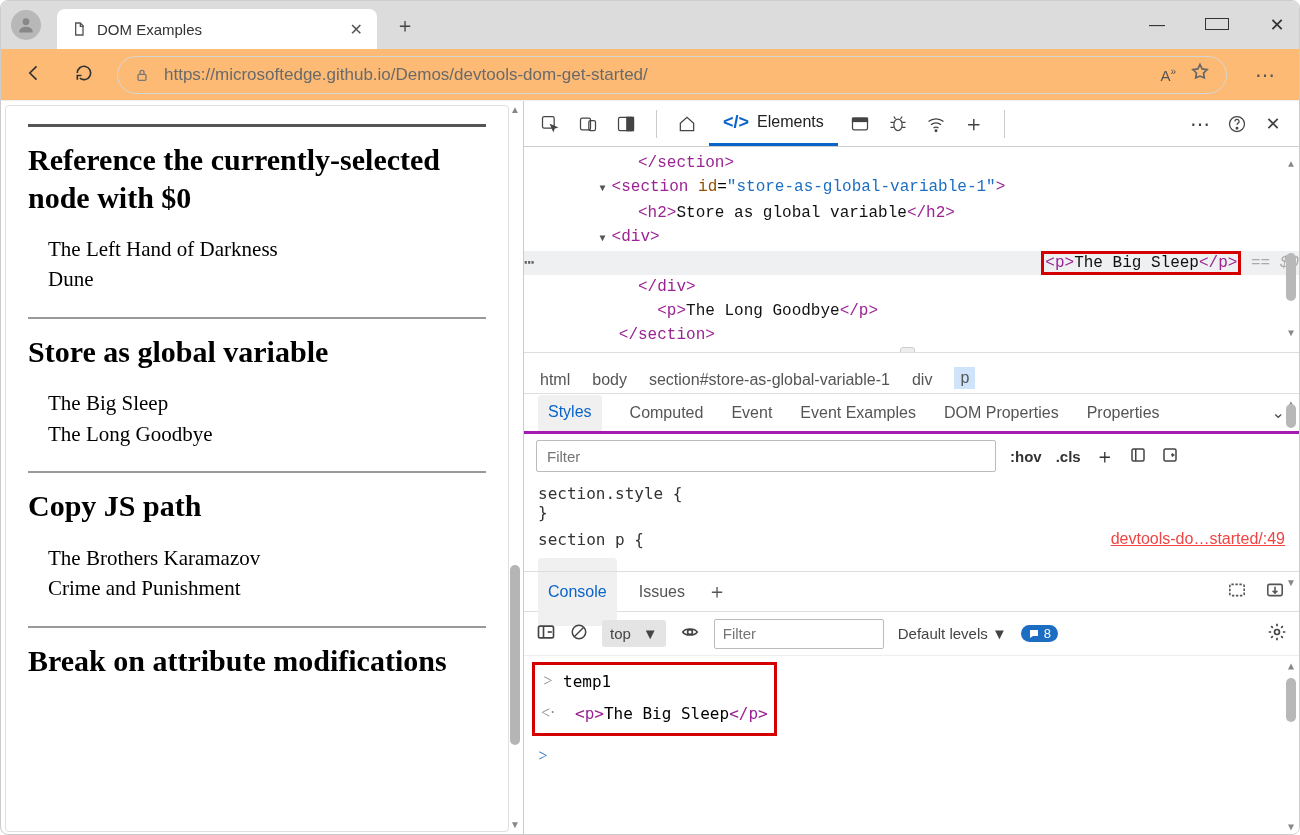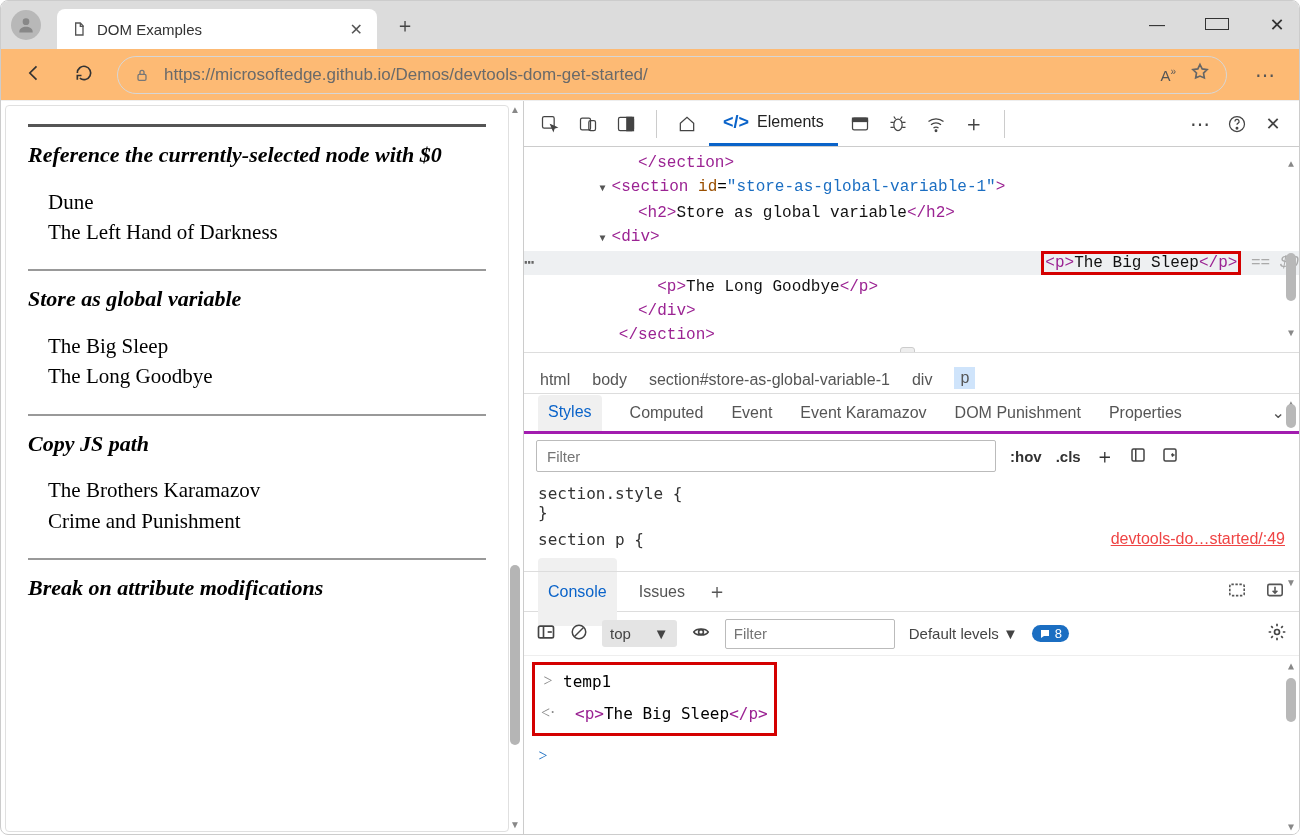--- a/index.html
+++ b/index.html
@@ -116,25 +116,24 @@
     border-radius: 4px;
     overflow: hidden;
   }
   .page-content {
     padding: 18px 22px;
     font-family: "Times New Roman", Times, serif;
     font-size: 20px;
     color: #000;
   }
   .page-content h2 {
-    font-size: 22px;
+    font-size: 30px;
     font-weight: bold;
     margin: 14px 0 18px 0;
     line-height: 1.25;
-    font-style: italic;
   }
   .page-content ul {
     list-style: none;
     margin: 0 0 22px 20px;
     font-size: 21px;
     line-height: 1.45;
   }
   .page-content hr {
     border: none;
     border-top: 3px solid #555;
@@ -353,21 +352,21 @@
     gap: 14px;
     padding: 0 12px;
     border-bottom: 1px solid #eee;
     font-size: 15px;
     color:#444;
   }
   .ctx-select {
     background:#e4e4e4;
     padding: 5px 8px;
     border-radius: 3px;
-    display:flex; gap:23px;
+    display:flex; gap:12px;
   }
   .console-filter {
     width: 170px; height: 30px;
     border:1px solid #bbb; border-radius:2px;
     padding: 0 8px; color:#777; font-size:15px;
   }
   .msg-badge {
     background:#1b6ec2; color:#fff;
     border-radius: 9px;
     font-size: 13px;
@@ -465,22 +464,22 @@
 </div>
 
 <div class="main">
 
   <div class="page-pane">
     <div class="page-scroll">
       <div class="page-content">
         <hr>
         <h2>Reference the currently-selected node with $0</h2>
         <ul>
+          <li>The Left Hand of Darkness</li>
           <li>Dune</li>
-          <li>The Left Hand of Darkness</li>
         </ul>
         <hr class="thin-hr">
         <h2>Store as global variable</h2>
         <ul>
           <li>The Big Sleep</li>
           <li>The Long Goodbye</li>
         </ul>
         <hr class="thin-hr">
         <h2>Copy JS path</h2>
         <ul>
@@ -563,22 +562,22 @@
         <span class="dt-icon" style="font-size:18px;">✕</span>
       </div>
     </div>
 
     <div class="dom-tree" id="dom-tree">
         <div class="dom-line">          <span class="tag">&lt;/section</span><span class="tag">&gt;</span></div>
         <div class="dom-line">      <span class="tri down"></span><span class="tag">&lt;section</span> <span class="attr-name">id</span>=<span class="attr-val">"store-as-global-variable-1"</span><span class="tag">&gt;</span></div>
         <div class="dom-line">          <span class="tag">&lt;h2</span><span class="tag">&gt;</span><span class="txt">Store as global variable</span><span class="tag">&lt;/h2</span><span class="tag">&gt;</span></div>
         <div class="dom-line">      <span class="tri down"></span><span class="tag">&lt;div</span><span class="tag">&gt;</span></div>
         <div class="dom-line selected">            <span class="red-box"><span class="tag">&lt;p</span><span class="tag">&gt;</span><span class="txt">The Big Sleep</span><span class="tag">&lt;/p</span><span class="tag">&gt;</span></span><span class="ghost"> == $0</span></div>
+        <div class="dom-line">          <span class="tag">&lt;/div</span><span class="tag">&gt;</span></div>
         <div class="dom-line">            <span class="tag">&lt;p</span><span class="tag">&gt;</span><span class="txt">The Long Goodbye</span><span class="tag">&lt;/p</span><span class="tag">&gt;</span></div>
-        <div class="dom-line">          <span class="tag">&lt;/div</span><span class="tag">&gt;</span></div>
         <div class="dom-line">        <span class="tag">&lt;/section</span><span class="tag">&gt;</span></div>
         <div class="dom-line">      <span class="tri right"></span><span class="tag">&lt;section</span> <span class="attr-name">id</span>=<span class="attr-val">"copy-js-path-1"</span><span class="tag">&gt;</span> <span class="ellipsis-badge">⋯</span> <span class="tag">&lt;/section&gt;</span></div>
         <div class="dom-scrollbar">
           <div class="arrow">▲</div>
           <div class="thumb" style="top:100px;height:48px;"></div>
           <div class="arrow" style="position:absolute;bottom:0;left:0;right:0;">▼</div>
         </div>
       </div>
 
     <div class="breadcrumbs">
@@ -586,22 +585,22 @@
       <span class="crumb">body</span>
       <span class="crumb">section#store-as-global-variable-1</span>
       <span class="crumb">div</span>
       <span class="crumb last">p</span>
     </div>
 
     <div class="styles-tabs">
       <span class="st-active">Styles</span>
       <span>Computed</span>
       <span>Event</span>
-      <span>Event Karamazov</span>
-      <span>DOM Punishment</span>
+      <span>Event Examples</span>
+      <span>DOM Properties</span>
       <span>Properties</span>
       <span class="chev">⌄</span>
     </div>
 
     <div class="styles-filter-row">
       <input class="styles-filter" placeholder="Filter" style="">
       <span class="sf-btn strong">:hov</span>
       <span class="sf-btn strong">.cls</span>
       <span class="sf-btn" style="font-size:20px;">＋</span>
       <span class="sf-btn">

